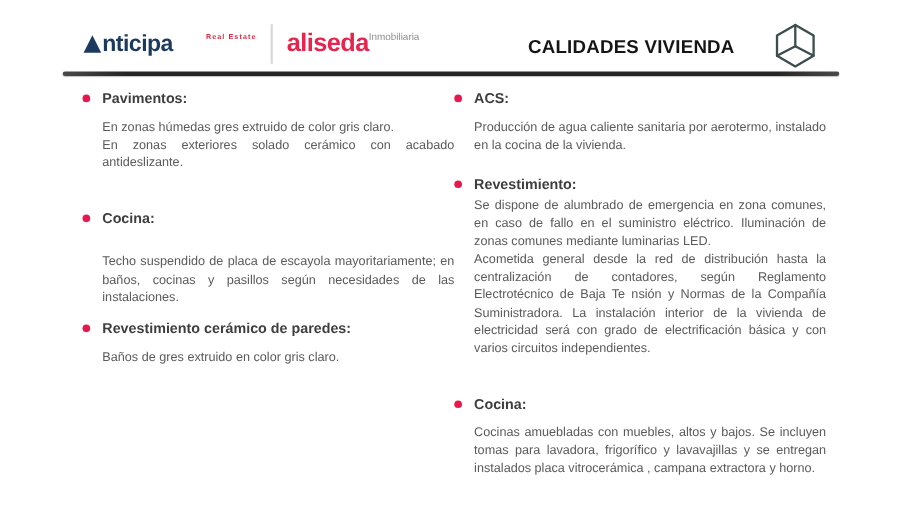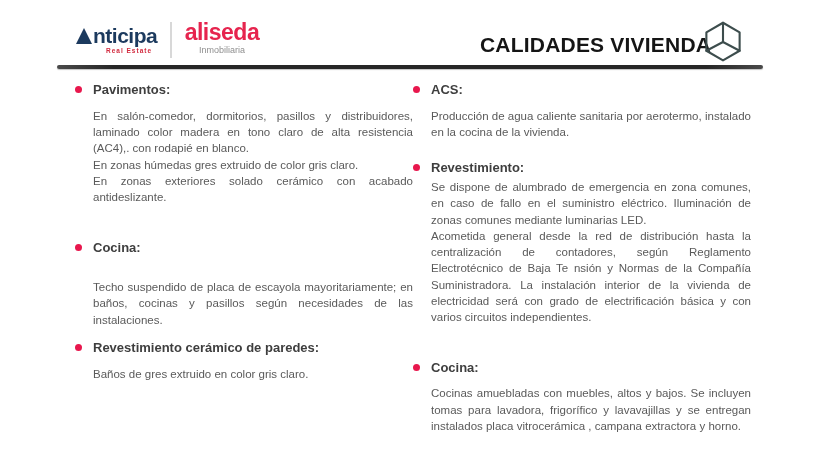--- a/index.html
+++ b/index.html
@@ -10,53 +10,53 @@
     overflow:hidden;
     font-family:"Liberation Sans", sans-serif;
     -webkit-font-smoothing:antialiased;
   }
 
   
   .brand{
     position:absolute;left:76px;top:20px;
     display:flex;align-items:center;
   }
-  .anticipa{display:flex;flex-direction:column;}
+  .anticipa{display:flex;flex-direction:row;}
   .anticipa-row{display:flex;align-items:flex-end;}
   .anticipa-tri{
     width:0;height:0;
     border-left:8px solid transparent;
     border-right:8px solid transparent;
     border-bottom:16px solid #1c3a5e;
     margin:0 1px 2px 0;
   }
   .anticipa-word{
     font-size:21px;font-weight:bold;color:#1c3a5e;
     letter-spacing:-0.5px;line-height:1;
   }
   .anticipa-tag{
     font-size:6.5px;color:#d22b3f;letter-spacing:1px;
     margin:1px 0 0 30px;font-weight:bold;
   }
   .logo-divider{
     width:1.5px;height:36px;background:#d8d8d8;
     margin:0 13px;align-self:flex-start;margin-top:2px;
   }
-  .aliseda{display:flex;flex-direction:column;margin-top:-2px;}
+  .aliseda{display:flex;flex-direction:row;margin-top:-2px;}
   .aliseda-word{
     font-size:23px;font-weight:bold;color:#e6244e;
     letter-spacing:-0.5px;line-height:1;
   }
   .aliseda-tag{
     font-size:9px;color:#8f8f8f;text-align:center;margin-top:1px;
   }
 
   .page-title{
     position:absolute;left:480px;top:33px;
-    margin:0;font-size:21px;font-weight:bold;color:#151515;
+    margin:0;font-size:17px;font-weight:bold;color:#151515;
     letter-spacing:0.2px;white-space:nowrap;
   }
 
   .cube{position:absolute;left:702px;top:20px;}
 
   .rule{
     position:absolute;left:57px;top:65px;width:706px;height:3.5px;
     background:linear-gradient(90deg,#4a4a4a 0%,#262626 8%,#262626 92%,#4a4a4a 100%);
     border-radius:2px;
     box-shadow:0 1px 1px rgba(120,120,120,0.45);
@@ -125,21 +125,20 @@
 <div class="content">
 
   <div class="col">
 
     <section class="mb-34">
       <div class="sec-head">
         <span class="bullet"></span>
         <h2 class="sec-title">Pavimentos:</h2>
       </div>
       <div class="sec-body">
-        <p>En salón-comedor, dormitorios, pasillos y distribuidores, laminado color madera en tono claro de alta resistencia (AC4),. con rodapié en blanco.</p>
         <p>En zonas húmedas gres extruido de color gris claro.</p>
         <p>En zonas exteriores solado cerámico con acabado antideslizante.</p>
       </div>
     </section>
 
     <section class="mb-12">
       <div class="sec-head">
         <span class="bullet"></span>
         <h2 class="sec-title">Cocina:</h2>
       </div>

